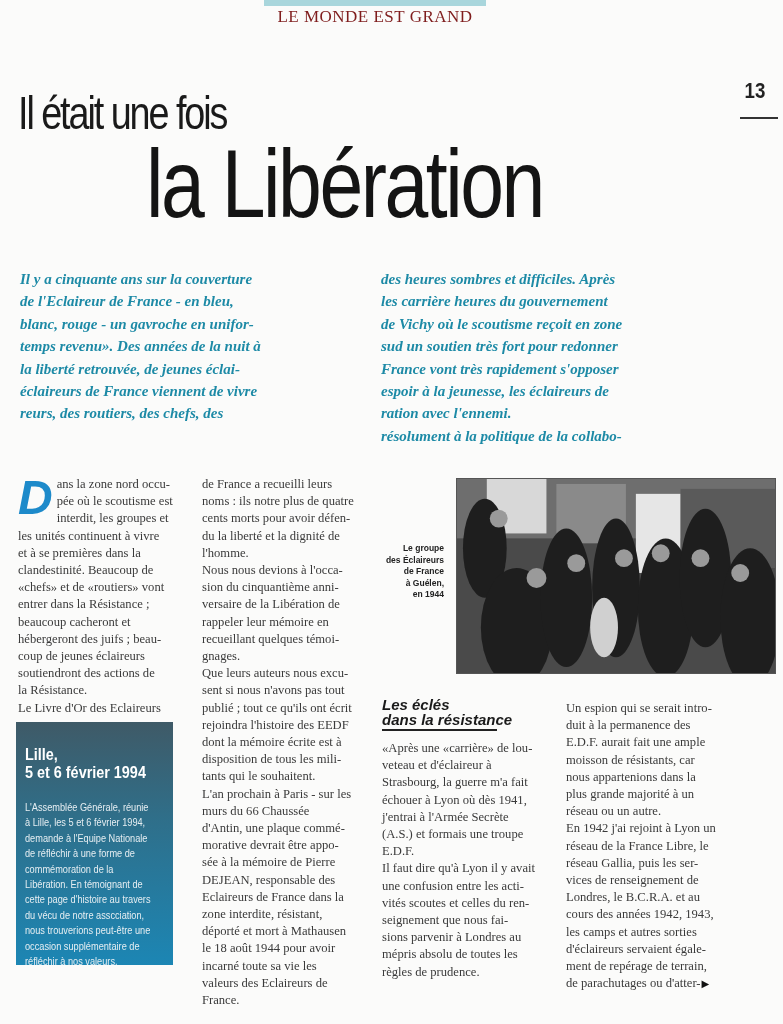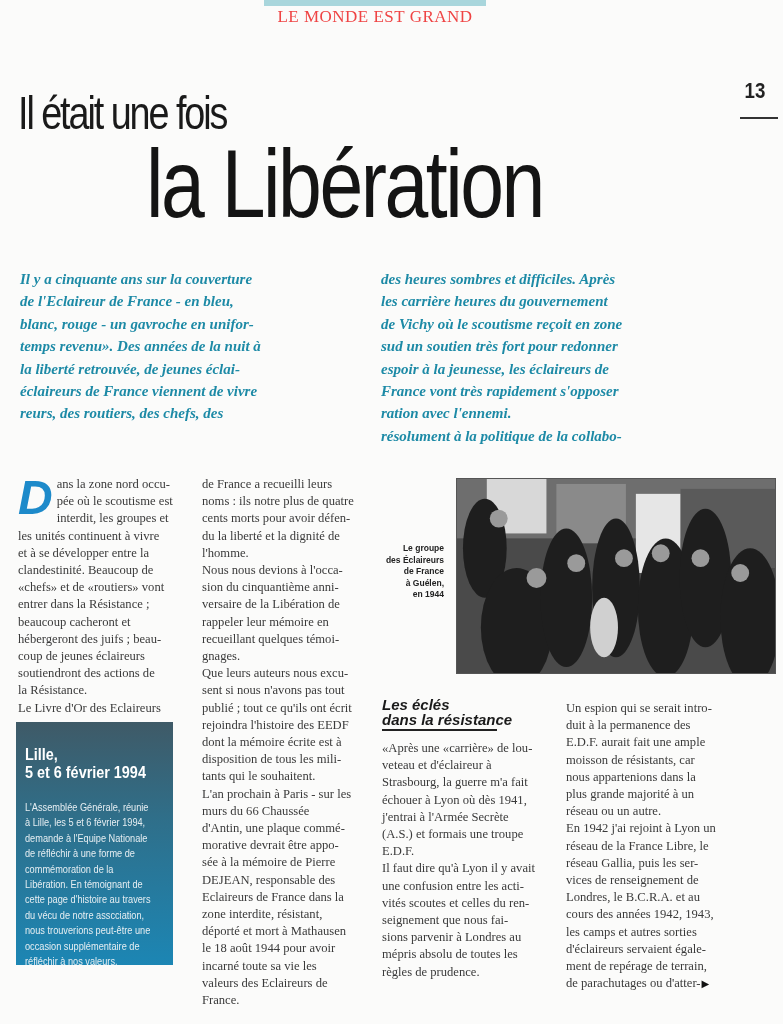--- a/index.html
+++ b/index.html
@@ -1,20 +1,20 @@
 <!DOCTYPE html>
 <html><head>
 <meta charset="utf-8">
 <style>
   * { box-sizing: border-box; margin: 0; padding: 0; }
   html, body { width: 783px; height: 1024px; background: #fbfbfa; overflow: hidden; }
   body { position: relative; font-family: "Liberation Serif", serif; color: #2a2a2a; }
 
   .top-band { position: absolute; left: 264px; top: 0; width: 222px; height: 6px; background: #a9d6dc; }
-  .section-label { position: absolute; left: 0; top: 7px; width: 750px; text-align: center; font-family: "Liberation Serif", serif; font-size: 17px; letter-spacing: 0.5px; color: #ef4444; }
+  .section-label { position: absolute; left: 0; top: 7px; width: 750px; text-align: center; font-family: "Liberation Serif", serif; font-size: 17px; letter-spacing: 0.5px; color: #7f1d1d; }
   .page-number { position: absolute; left: 735px; top: 78px; width: 40px; text-align: center; font-family: "Liberation Sans", sans-serif; font-weight: bold; font-size: 22px; color: #222; transform: scaleX(0.85); }
   .page-rule { position: absolute; left: 740px; top: 117px; width: 38px; height: 2px; background: #333; }
 
   .title-line1 { position: absolute; left: 18px; top: 86px; font-family: "Liberation Sans", sans-serif; font-size: 46px; letter-spacing: -2.5px; color: #1a1a1a; transform: scaleX(0.82); transform-origin: left top; white-space: nowrap; }
   .title-line2 { position: absolute; left: 146px; top: 136px; font-family: "Liberation Sans", sans-serif; font-size: 96px; letter-spacing: -3px; color: #141414; transform: scaleX(0.82); transform-origin: left top; white-space: nowrap; line-height: 1; }
 
   .intro { position: absolute; top: 268px; font-family: "Liberation Serif", serif; font-style: italic; font-weight: bold; font-size: 15px; line-height: 22.4px; color: #1d8aa6; }
   .intro-left { left: 20px; width: 345px; }
   .intro-right { left: 381px; width: 345px; }
   .intro p { white-space: nowrap; }
@@ -58,33 +58,33 @@
   <p>temps revenu». Des années de la nuit à</p>
   <p>la liberté retrouvée, de jeunes éclai-</p>
   <p>éclaireurs de France viennent de vivre</p>
   <p>reurs, des routiers, des chefs, des</p>
 </div>
 <div class="intro intro-right">
   <p>des heures sombres et difficiles. Après</p>
   <p>les carrière heures du gouvernement</p>
   <p>de Vichy où le scoutisme reçoit en zone</p>
   <p>sud un soutien très fort pour redonner</p>
+  <p>France vont très rapidement s'opposer</p>
   <p>espoir à la jeunesse, les éclaireurs de</p>
-  <p>France vont très rapidement s'opposer</p>
   <p>ration avec l'ennemi.</p>
   <p>résolument à la politique de la collabo-</p>
 </div>
 
 <div class="body-col col1">
   <span class="dropcap">D</span>
   <p>ans la zone nord occu-</p>
   <p>pée où le scoutisme est</p>
   <p>interdit, les groupes et</p>
   <p style="clear:left">les unités continuent à vivre</p>
-  <p>et à se développer entre la</p>
+  <p>et à se premières dans la</p>
   <p>clandestinité. Beaucoup de</p>
   <p>«chefs» et de «routiers» vont</p>
   <p>entrer dans la Résistance ;</p>
   <p>beaucoup cacheront et</p>
   <p>hébergeront des juifs ; beau-</p>
   <p>coup de jeunes éclaireurs</p>
   <p>soutiendront des actions de</p>
   <p>la Résistance.</p>
   <p>Le Livre d'Or des Eclaireurs</p>
 </div>

